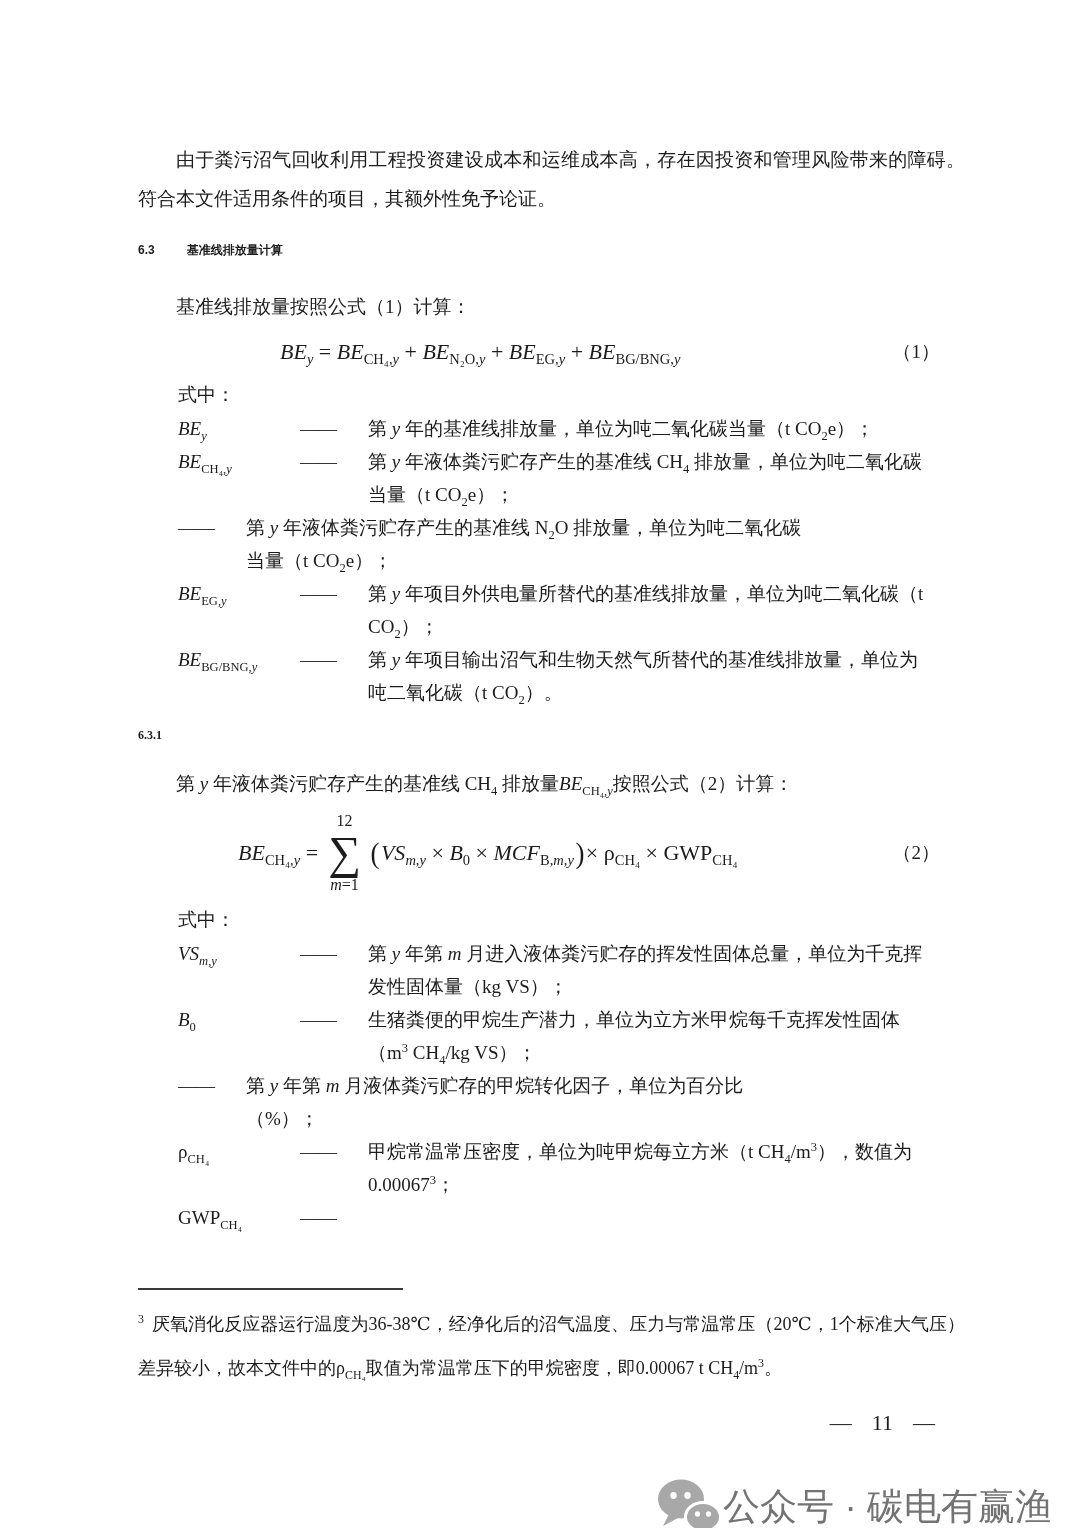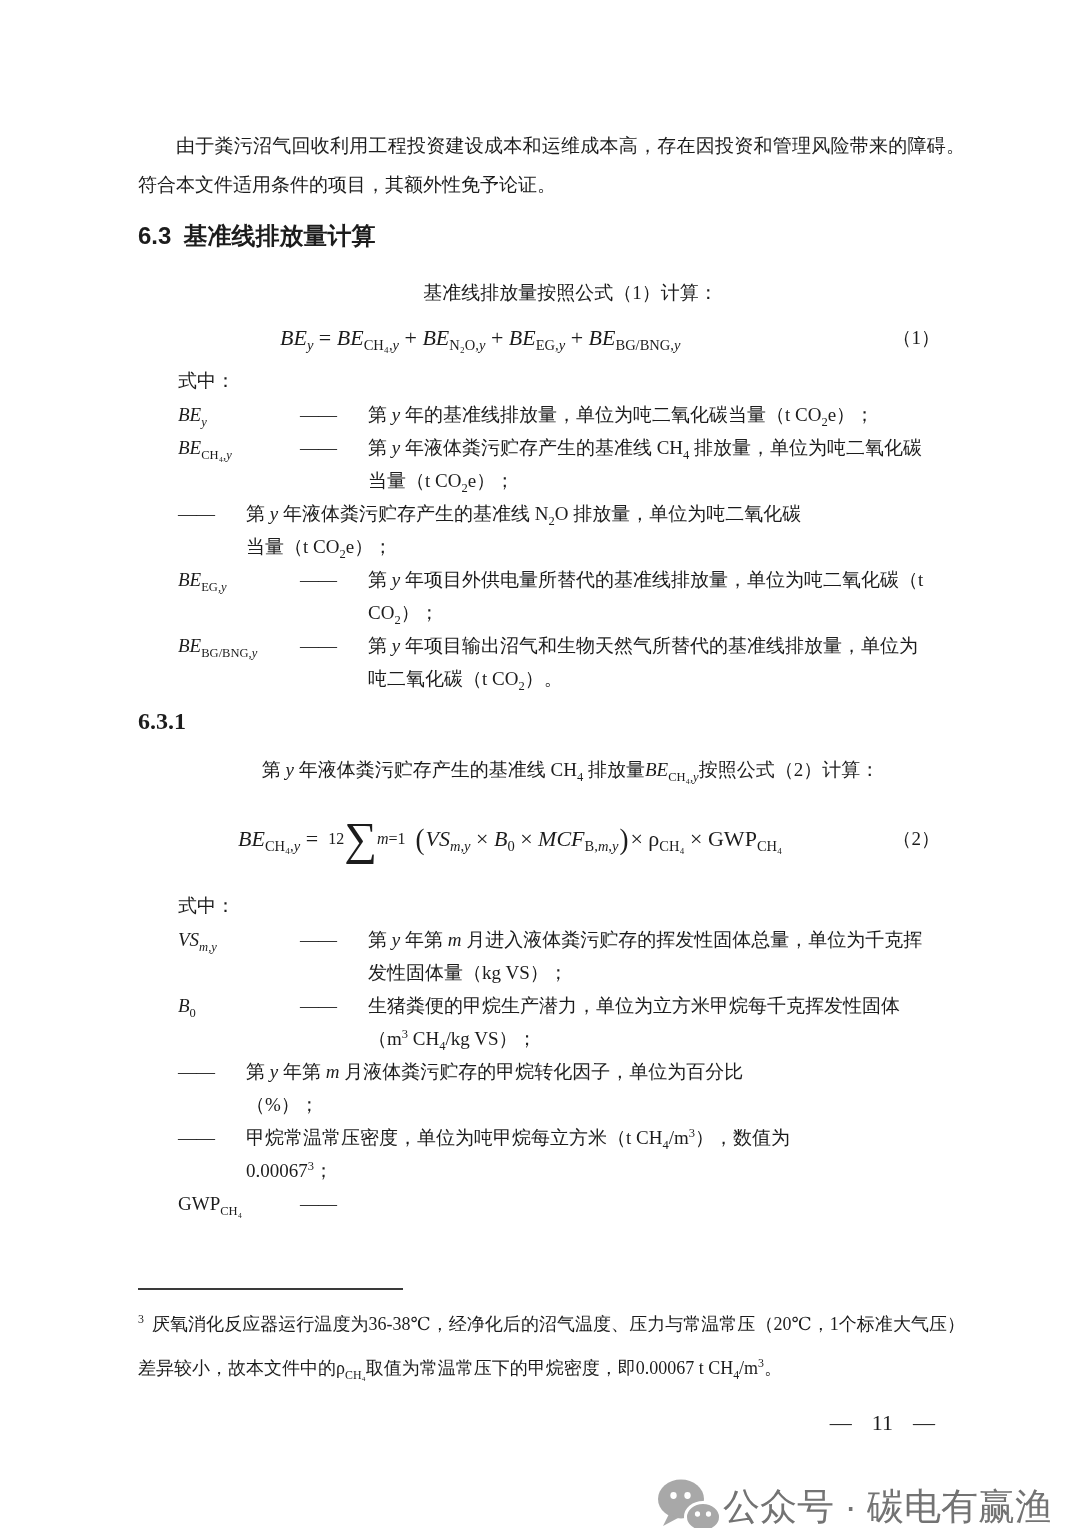--- a/index.html
+++ b/index.html
@@ -6,47 +6,46 @@
   body {
     width: 1080px; height: 1528px;
     background: #ffffff;
     position: relative;
     overflow: hidden;
     color: #1c1c1c;
     font-family: "Liberation Serif", "DejaVu Serif", serif;
   }
   .content {
     position: absolute;
-    left: 138px; top: 126px;
+    left: 138px; top: 140px;
     width: 827px;
   }
   .para {
     font-size: 19px;
     line-height: 39px;
     text-align: justify;
     text-indent: 2em;
     margin: 0;
   }
   .h-section {
     font-family: "Liberation Sans", "DejaVu Sans", sans-serif;
     font-weight: bold;
-    font-size: 24px;
+    font-size: 12px;
     line-height: 28px;
     display: flex;
-    gap: 12px;
+    gap: 32px;
     margin-top: 18px;
     text-align: right;
   }
   .h-sub { margin-top: 12px; font-family: Liberation Serif, serif; }
   .lead {
     font-size: 19px;
     line-height: 38px;
     text-indent: 2em;
     margin: 24px 0 0 0;
-    text-align: center;
   }
   .lead-2 { margin-top: 16px; }
   sub { font-size: 0.66em; line-height: 0; }
   sup { font-size: 0.66em; line-height: 0; }
   .formula-row {
     display: flex;
     align-items: center;
     margin-top: 2px;
     height: 48px;
     font-size: 22px;
@@ -55,21 +54,21 @@
   .f1-indent { margin-left: 142px; }
   .f2-row { height: 92px; margin: 4px 0; }
   .f2-indent { margin-left: 100px; }
   .f-tag {
     margin-left: auto;
     font-size: 19px;
     padding-right: 25px;
   }
   .sum {
     display: inline-flex;
-    flex-direction: row;
+    flex-direction: column;
     align-items: center;
     margin: 0 8px 0 10px;
     line-height: 1;
   }
   .sum-upper, .sum-lower { font-size: 16px; line-height: 16px; }
   .sigma { font-size: 46px; line-height: 48px; }
   .bp { font-size: 30px; font-weight: 300; transform: scaleX(.9); display: inline-block; margin: 0 1px; }
   .where {
     font-size: 19px;
     line-height: 34px;
@@ -200,20 +199,21 @@
     <div class="def-row">
       <span class="def-term"><i>B</i><sub>0</sub></span>
       <span class="def-dash">——</span>
       <span class="def-desc">生猪粪便的甲烷生产潜力，单位为立方米甲烷每千克挥发性固体<br>（m<sup>3</sup> CH<sub>4</sub>/kg VS）；</span>
     </div>
     <div class="def-row">
       <span class="def-dash">——</span>
       <span class="def-desc">第 <i>y</i> 年第 <i>m</i> 月液体粪污贮存的甲烷转化因子，单位为百分比<br>（%）；</span>
     </div>
     <div class="def-row">
+      <span class="def-term">ρ<sub>CH₄</sub></span>
       <span class="def-dash">——</span>
       <span class="def-desc">甲烷常温常压密度，单位为吨甲烷每立方米（t CH<sub>4</sub>/m<sup>3</sup>），数值为<br>0.00067<sup>3</sup>；</span>
     </div>
     <div class="def-row">
       <span class="def-term">GWP<sub>CH₄</sub></span>
       <span class="def-dash">——</span>
     </div>
   </div>
 
 </div>

